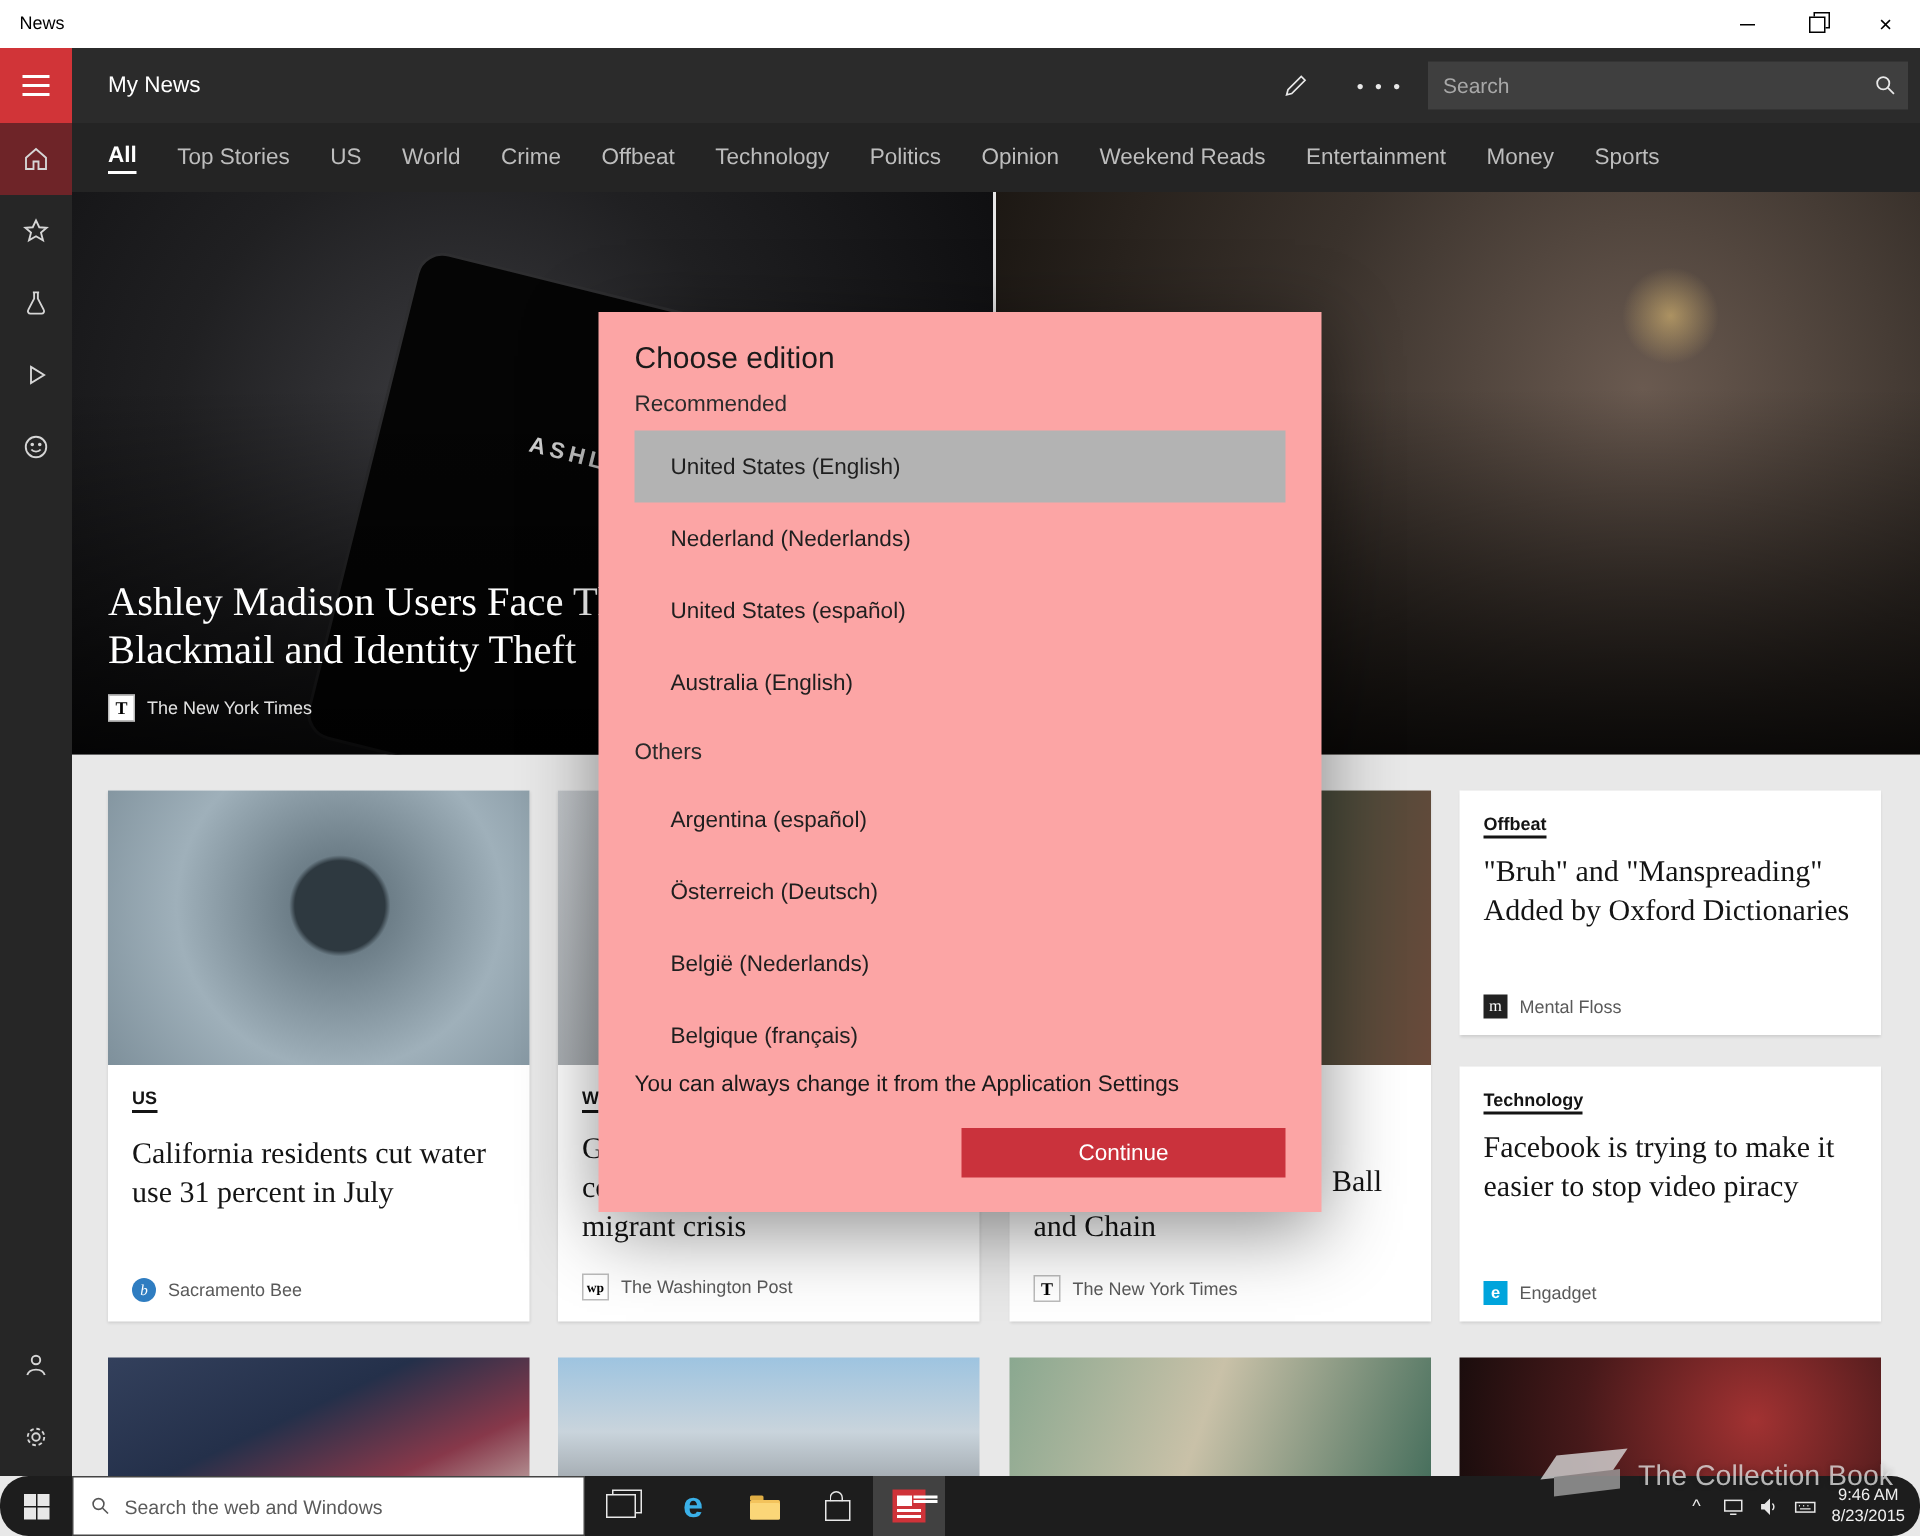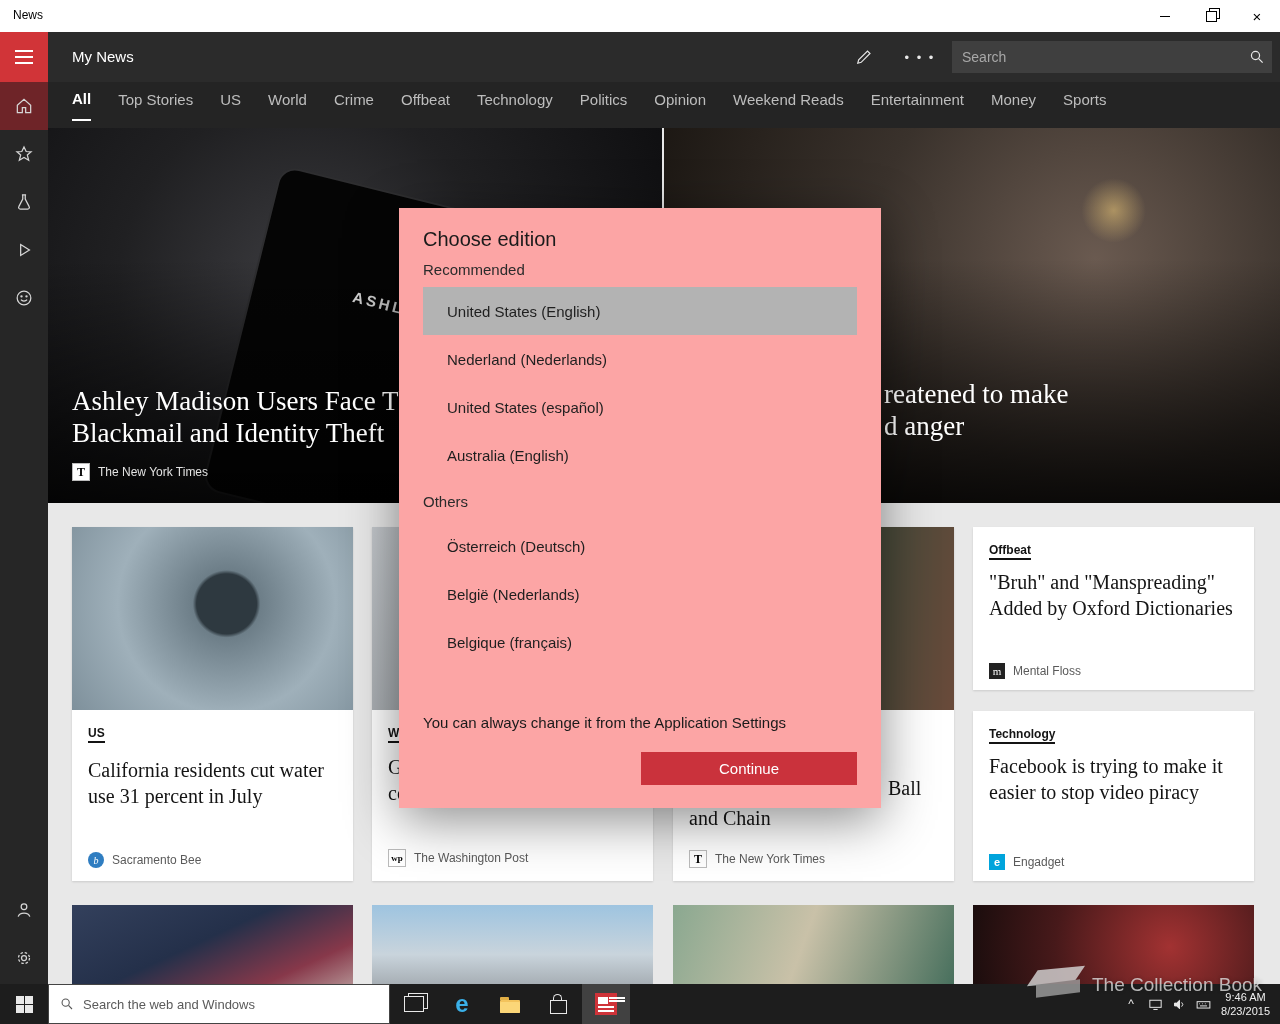--- a/index.html
+++ b/index.html
@@ -32,21 +32,21 @@
   .hdr-btn svg{width:20px;height:20px;stroke:#e8e8e8;fill:none;stroke-width:1.4;}
   .hdr-more{color:#e8e8e8;font-size:13px;letter-spacing:2px;}
   .hdr-search{position:absolute;left:904px;top:9px;width:320px;height:32px;background:#3f3f3f;display:flex;align-items:center;}
   .hdr-search input{flex:1;background:transparent;border:none;outline:none;color:#ddd;font-size:14px;padding:0 10px;font-family:"Liberation Sans",sans-serif;}
   .hdr-search input::placeholder{color:#a8a8a8;}
   .hdr-search .mag{width:30px;height:32px;display:flex;align-items:center;justify-content:center;cursor:pointer;}
   .hdr-search svg{width:18px;height:18px;stroke:#e8e8e8;fill:none;stroke-width:1.6;}
 
   
   .navbar{position:absolute;left:48px;top:82px;width:1232px;height:46px;background:#242424;display:flex;align-items:center;padding-left:24px;box-sizing:border-box;gap:27px;z-index:30;}
-  .tab{font-size:15px;color:#bdbdbd;cursor:pointer;white-space:nowrap;padding-bottom:12px;}
+  .tab{font-size:15px;color:#bdbdbd;cursor:pointer;white-space:nowrap;padding-bottom:2px;}
   .tab.selected{color:#fff;font-weight:bold;border-bottom:2px solid #fff;}
 
   
   .hero{position:absolute;top:128px;height:375px;overflow:hidden;cursor:pointer;}
   .hero-left{left:48px;width:614px;
     background:radial-gradient(circle at 42% 42%, #3c3c40 0%, #202022 45%, #0d0d0f 100%);}
   .hero-right{left:664px;width:616px;
     background:
       radial-gradient(circle at 73% 22%, rgba(236,200,120,.55) 0%, rgba(236,200,120,0) 6%),
       radial-gradient(circle at 70% 35%, #6a5a50 0%, #3a322c 45%, #17130f 100%);}
@@ -89,21 +89,21 @@
   .dialog{position:absolute;left:399px;top:208px;width:482px;height:600px;background:#fca5a5;z-index:50;box-shadow:0 12px 50px rgba(0,0,0,.45);}
   .dlg-title{position:absolute;left:24px;top:20px;font-size:20px;color:#1a1a1a;}
   .dlg-label{position:absolute;left:24px;font-size:15px;color:#2b2b2b;}
   .dlg-list{position:absolute;left:24px;width:434px;}
   .dlg-opt{height:48px;display:flex;align-items:center;padding-left:24px;box-sizing:border-box;font-size:15px;color:#1f1f1f;cursor:pointer;}
   .dlg-opt.selected{background:#b3b3b3;}
   .dlg-note{position:absolute;left:24px;top:506px;font-size:15px;color:#1a1a1a;}
   .dlg-continue{position:absolute;left:242px;top:544px;width:216px;height:33px;background:#ca323c;border:none;color:#fff;font-size:15px;font-family:"Liberation Sans",sans-serif;cursor:pointer;}
 
   
-  .taskbar{position:absolute;left:0;bottom:0;width:1280px;height:40px;background:#1d1d1d;z-index:100;display:flex;align-items:center;}
+  .taskbar{position:absolute;left:0;bottom:0;width:1280px;height:40px;background:#1d1d1d;z-index:100;display:flex;align-items:center;border-radius:19px;}
   .tb-btn{width:48px;height:40px;display:flex;align-items:center;justify-content:center;cursor:pointer;flex:0 0 48px;}
   .start-logo{display:grid;grid-template-columns:8px 8px;grid-gap:1px;}
   .start-logo i{display:block;width:8px;height:8px;background:#e8e8e8;}
   .tb-search{width:342px;height:40px;background:#fff;display:flex;align-items:center;flex:0 0 342px;border:1px solid #444;box-sizing:border-box;}
   .tb-search svg{width:16px;height:16px;stroke:#555;fill:none;stroke-width:1.6;margin:0 6px 0 10px;flex:0 0 16px;}
   .tb-search input{flex:1;border:none;outline:none;font-size:13px;color:#333;font-family:"Liberation Sans",sans-serif;background:transparent;}
   .tb-search input::placeholder{color:#5a5a5a;}
   .taskview{width:18px;height:14px;border:1px solid #e8e8e8;position:relative;background:#1d1d1d;}
   .taskview:before{content:'';position:absolute;left:3px;top:-4px;width:18px;height:14px;border:1px solid #e8e8e8;z-index:-1;}
   .edge-e{font-size:24px;font-weight:bold;color:#3ab0e8;line-height:24px;}
@@ -244,24 +244,20 @@
     <div class="hero-title">Blackmail and Identity Theft</div>
     <div class="hero-src">
       <span class="src-ico ico-nyt">T</span>
       <span>The New York Times</span>
     </div>
   </div>
 </div>
 
 <div class="hero hero-right">
   <div class="shade"></div>
-  <div class="hero-frag">
-    <div>reatened to make</div>
-    <div>d anger</div>
-  </div>
 </div>
 
 <div class="card" style="left:72px;top:527px;height:354px;">
   <div class="card-img img-pipe"></div>
   <div class="card-body" style="height:171px;">
     <span class="cat">US</span>
     <div class="card-title">California residents cut water use 31 percent in July</div>
     <div class="card-src" style="bottom:13px;">
       <span class="src-ico ico-sacbee">b</span>
       <span>Sacramento Bee</span>
@@ -269,20 +265,21 @@
   </div>
 </div>
 
 <div class="card" style="left:372px;top:527px;height:354px;">
   <div class="card-img img-migrants"></div>
   <div class="card-body" style="height:171px;">
     <span class="cat">W</span>
     <div class="card-title" style="margin-top:11px;">
       <div>G</div>
       <div>co</div>
+      <div>migrant crisis</div>
     </div>
     <div class="card-src" style="bottom:14px;">
       <span class="src-ico ico-wapo">wp</span>
       <span>The Washington Post</span>
     </div>
   </div>
 </div>
 
 <div class="card" style="left:673px;top:527px;height:354px;">
   <div class="card-img img-kayak"></div>
@@ -325,20 +322,21 @@
   <div class="dlg-title">Choose edition</div>
   <div class="dlg-label" style="top:53px;">Recommended</div>
   <div class="dlg-list" style="top:79px;">
     <div class="dlg-opt selected">United States (English)</div>
     <div class="dlg-opt">Nederland (Nederlands)</div>
     <div class="dlg-opt">United States (español)</div>
     <div class="dlg-opt">Australia (English)</div>
   </div>
   <div class="dlg-label" style="top:285px;">Others</div>
   <div class="dlg-list" style="top:314px;">
+    <div class="dlg-opt">Argentina (español)</div>
     <div class="dlg-opt">Österreich (Deutsch)</div>
     <div class="dlg-opt">België (Nederlands)</div>
     <div class="dlg-opt">Belgique (français)</div>
   </div>
   <div class="dlg-note">You can always change it from the Application Settings</div>
   <button class="dlg-continue">Continue</button>
 </div>
 
 <div class="taskbar">
   <div class="tb-btn">

